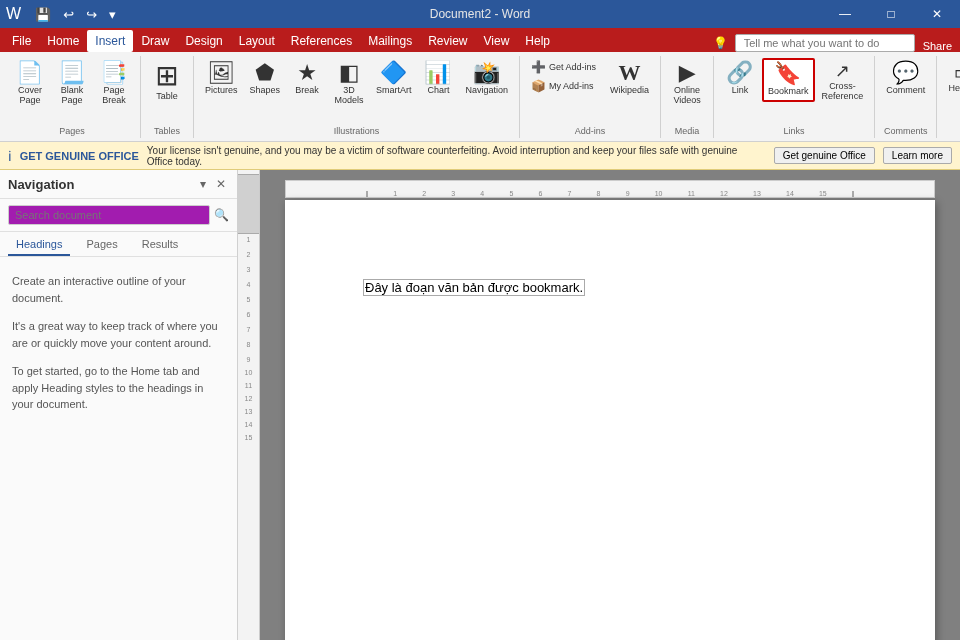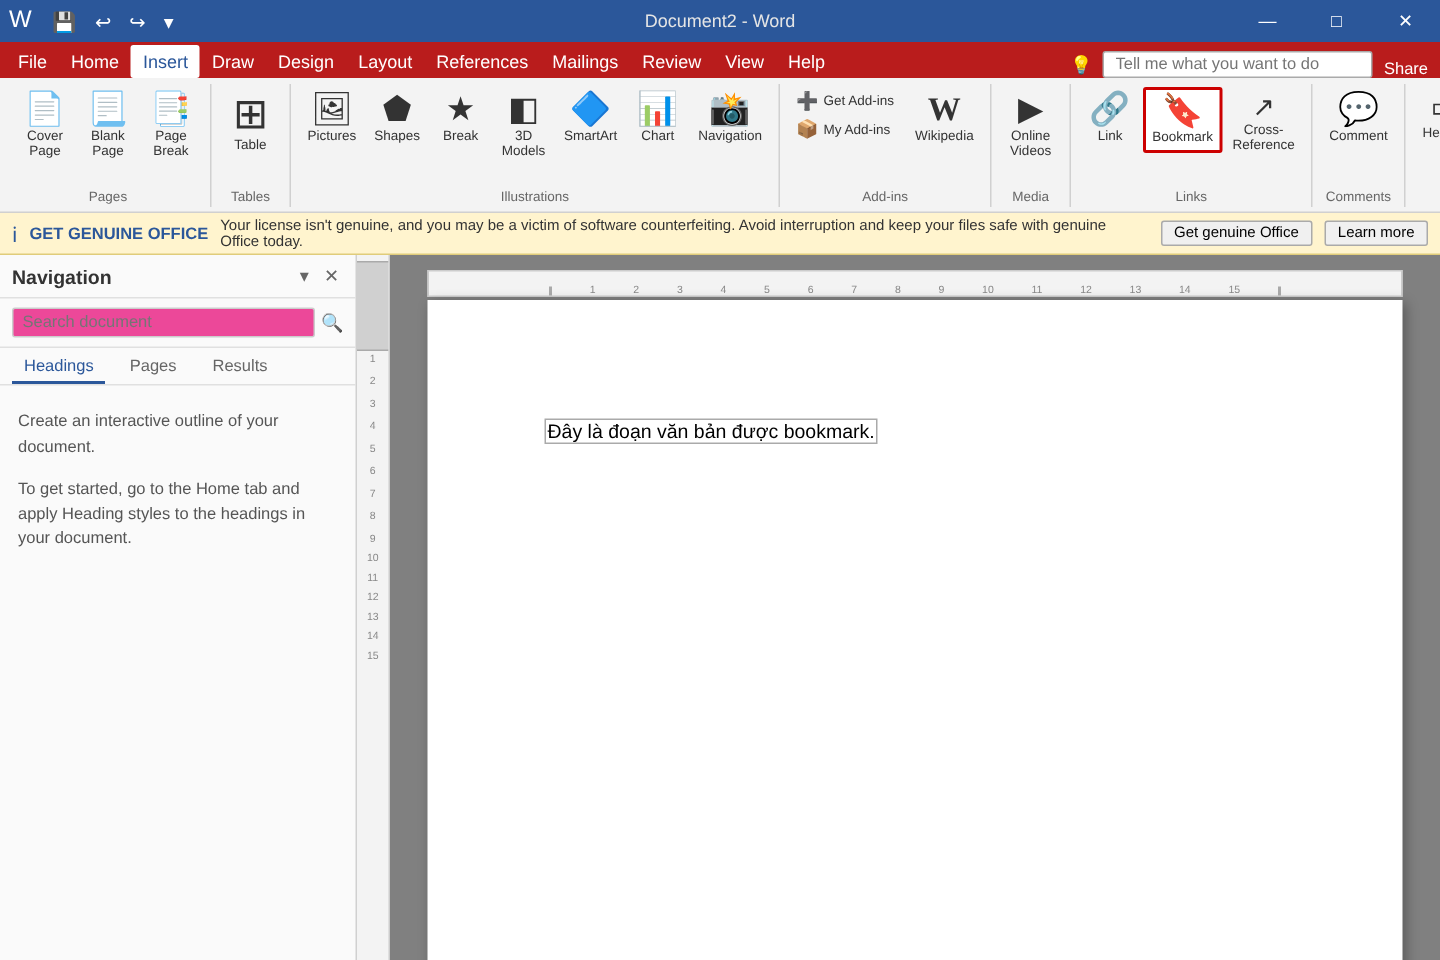--- a/index.html
+++ b/index.html
@@ -153,21 +153,21 @@
       display: flex;
       align-items: center;
       gap: 4px;
     }
     .nav-search-input {
       border: 1px solid #ccc;
       border-radius: 2px;
       padding: 3px 6px;
       font-size: 11px;
       flex: 1;
-      background: #ec4899;
+      background: #a21caf;
     }
     .nav-search-btn { background: none; border: none; cursor: pointer; color: #555; font-size: 12px; }
     .nav-tabs {
       display: flex;
       border-bottom: 1px solid #e0e0e0;
       padding: 2px 8px 0;
       gap: 8px;
     }
     .nav-tab {
       padding: 4px 8px;
@@ -448,20 +448,21 @@
       <input class="nav-search-input" type="text" placeholder="Search document" style="">
       <button class="nav-search-btn">🔍</button>
     </div>
     <div class="nav-tabs">
       <span class="nav-tab active">Headings</span>
       <span class="nav-tab">Pages</span>
       <span class="nav-tab">Results</span>
     </div>
     <div class="nav-content">
       <p>Create an interactive outline of your document.</p>
+      <p>It's a great way to keep track of where you are or quickly move your content around.</p>
       <p>To get started, go to the Home tab and apply Heading styles to the headings in your document.</p>
     </div>
   </div>
 
   <div class="doc-wrapper">
 
     <div style="width:22px; background:#f3f3f3; border-right:1px solid #ccc; position:relative; overflow:hidden; z-index:1;">
       <div style="position:absolute; top:0; left:0; right:0; bottom:0; display:flex; flex-direction:column; align-items:center; font-size:7px; color:#888; padding-top:4px;">
         <div style="height:60px; width:100%; background:#d0d0d0; border-bottom:1px solid #aaa; border-top:1px solid #aaa;"></div>
         <span style="margin-top:2px;">1</span>

